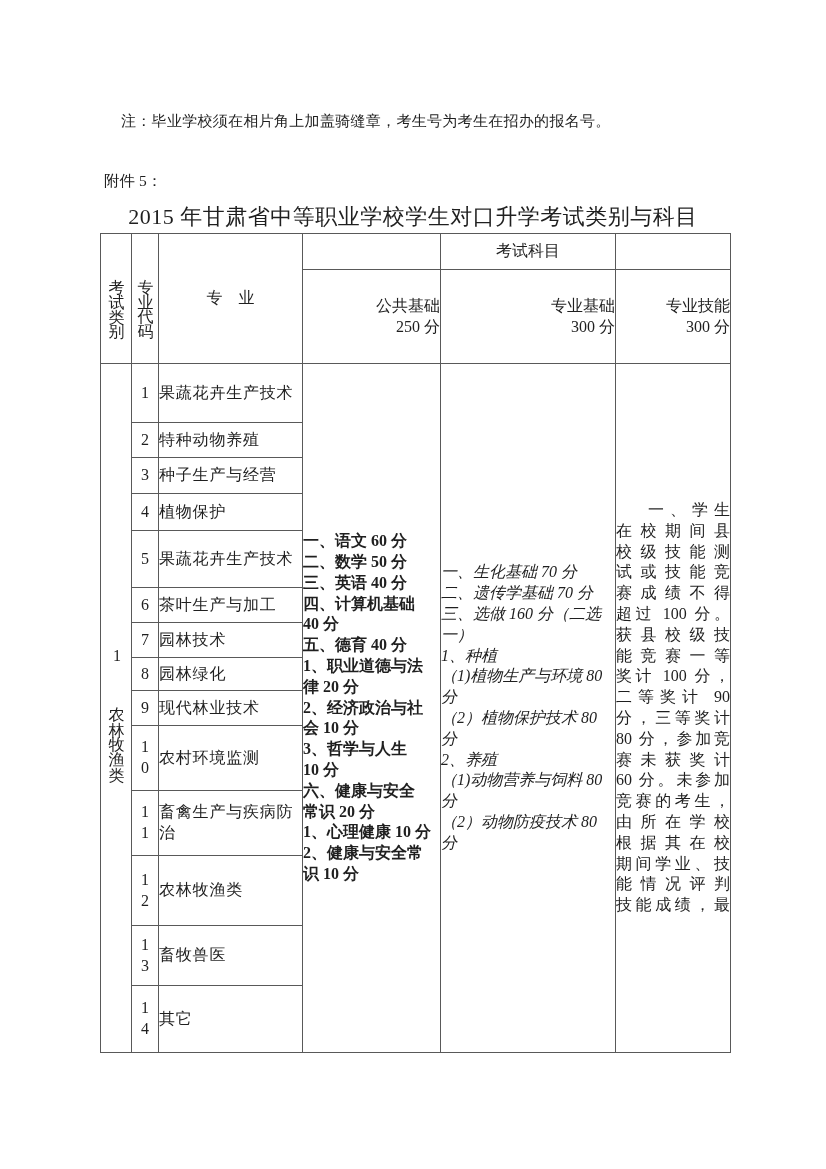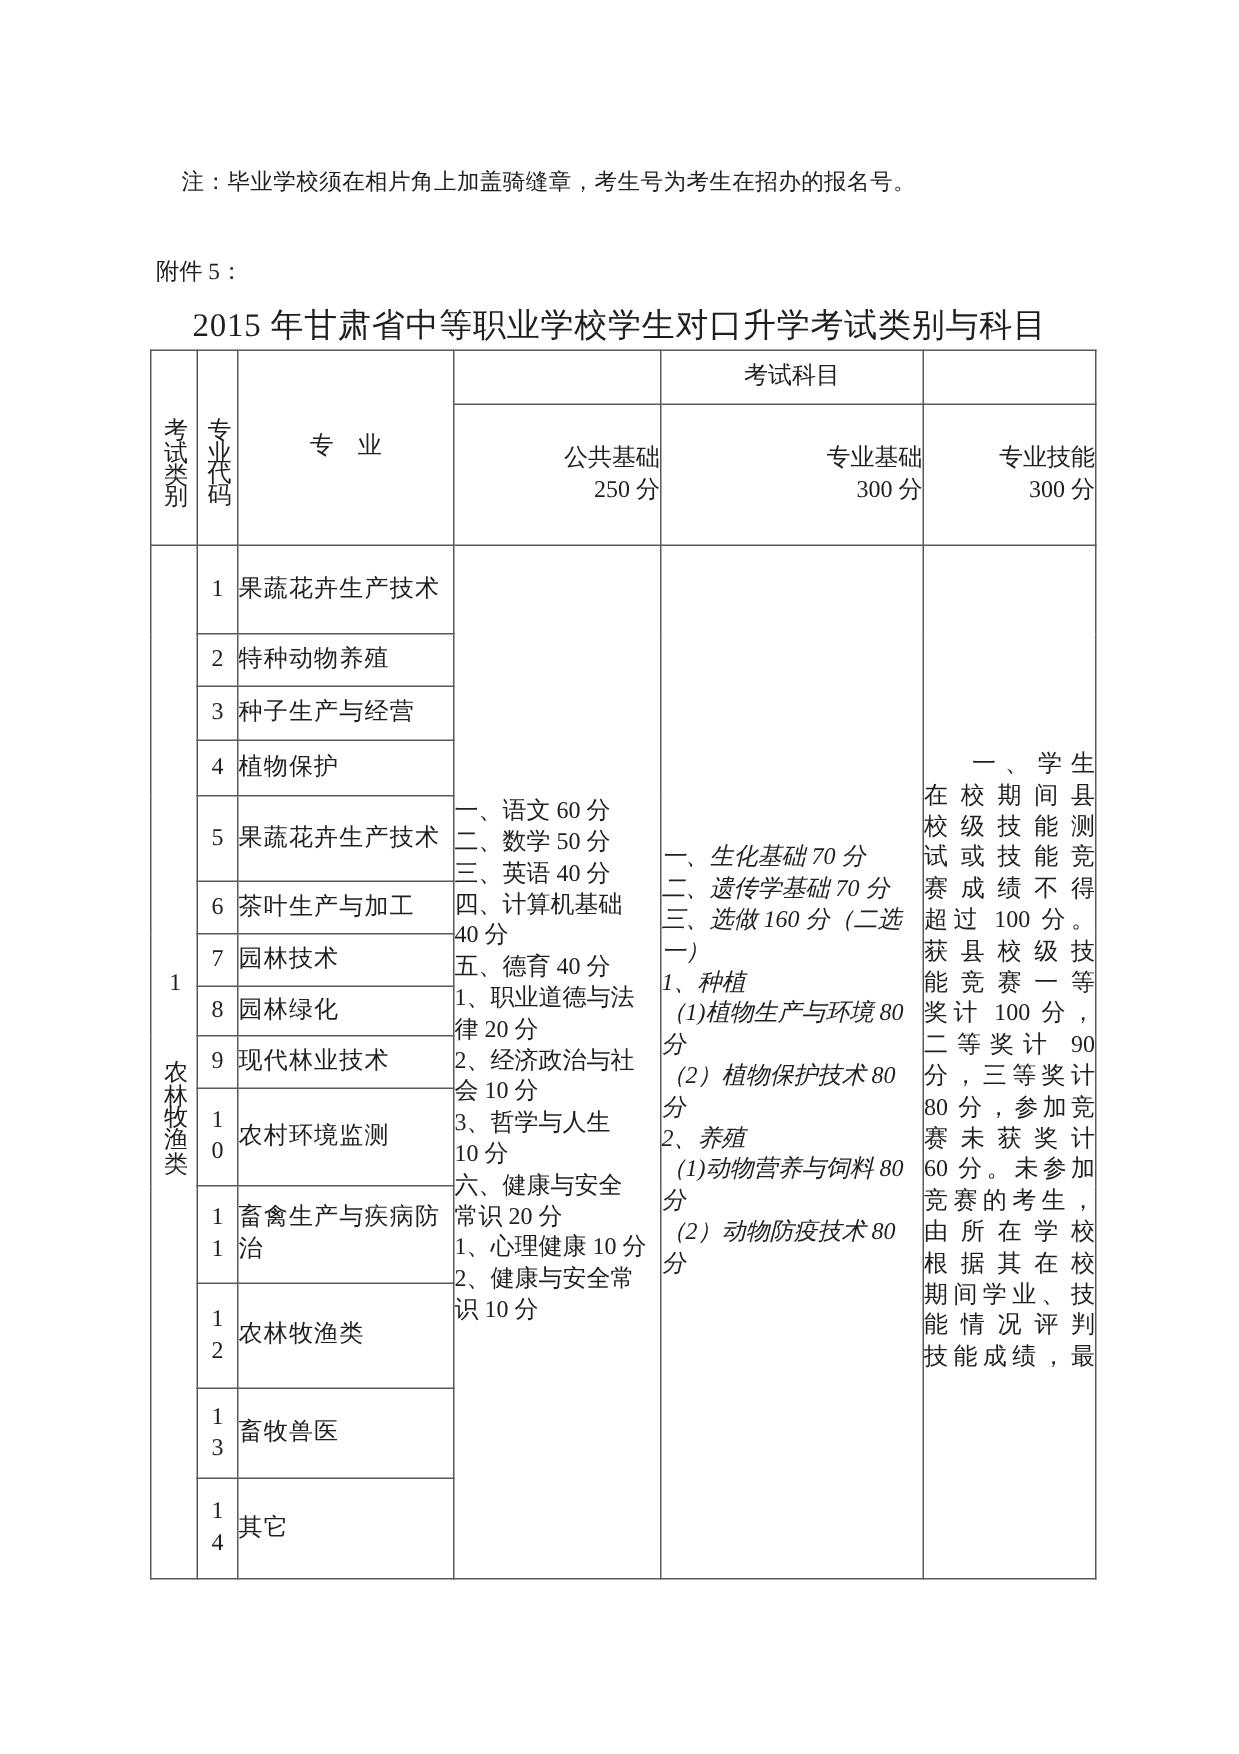--- a/index.html
+++ b/index.html
@@ -58,21 +58,21 @@
     display:inline-block;max-width:11px;word-break:break-all;
     text-align:center;
   }
   td.majorcell{
     padding:3px 4px 3px 7px;line-height:29px;
     font-size:17px;letter-spacing:0.8px;
   }
   td.content{
     white-space:pre-line;
   }
-  td.public{line-height:34px;padding-left:8px;padding-right:2px;}
+  td.public{line-height:34px;padding-left:8px;padding-right:2px;font-weight:bold;}
   td.basic{line-height:34px;padding-left:6px;padding-right:2px;font-style:italic;}
   td.skill{
     vertical-align:top;
     line-height:33px;
     padding:28px 5px 0 7px;
     text-align:justify;
     text-align-last:justify;
     text-indent:2em;
   }
 </style>

